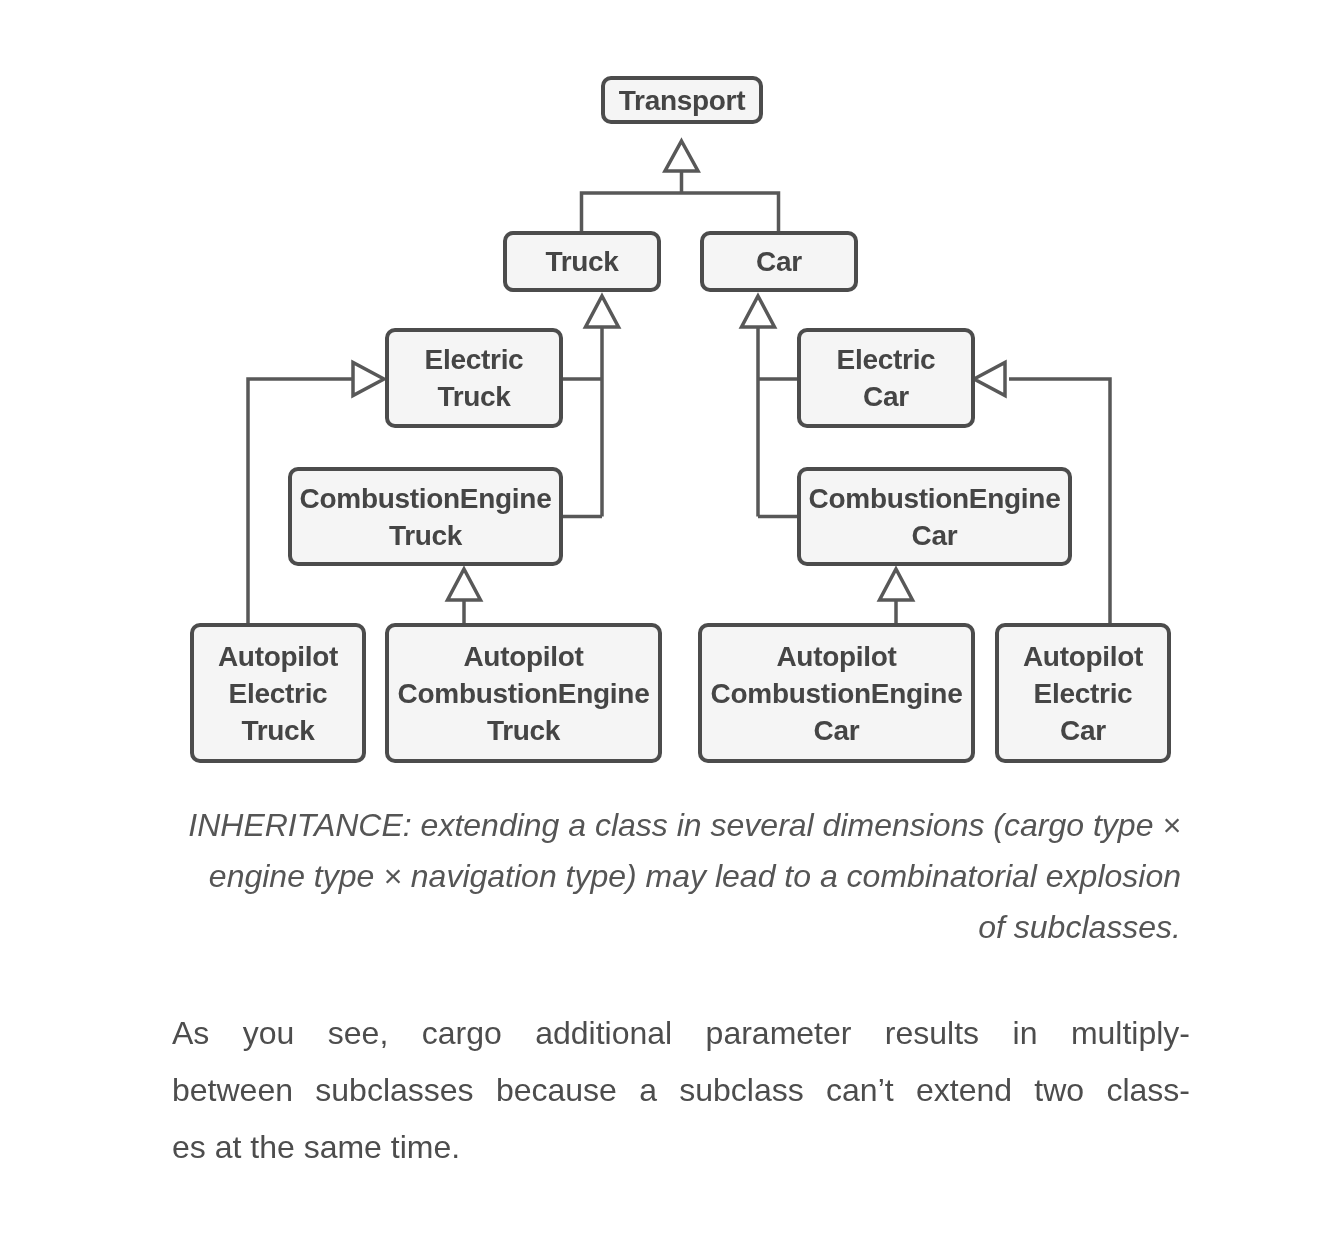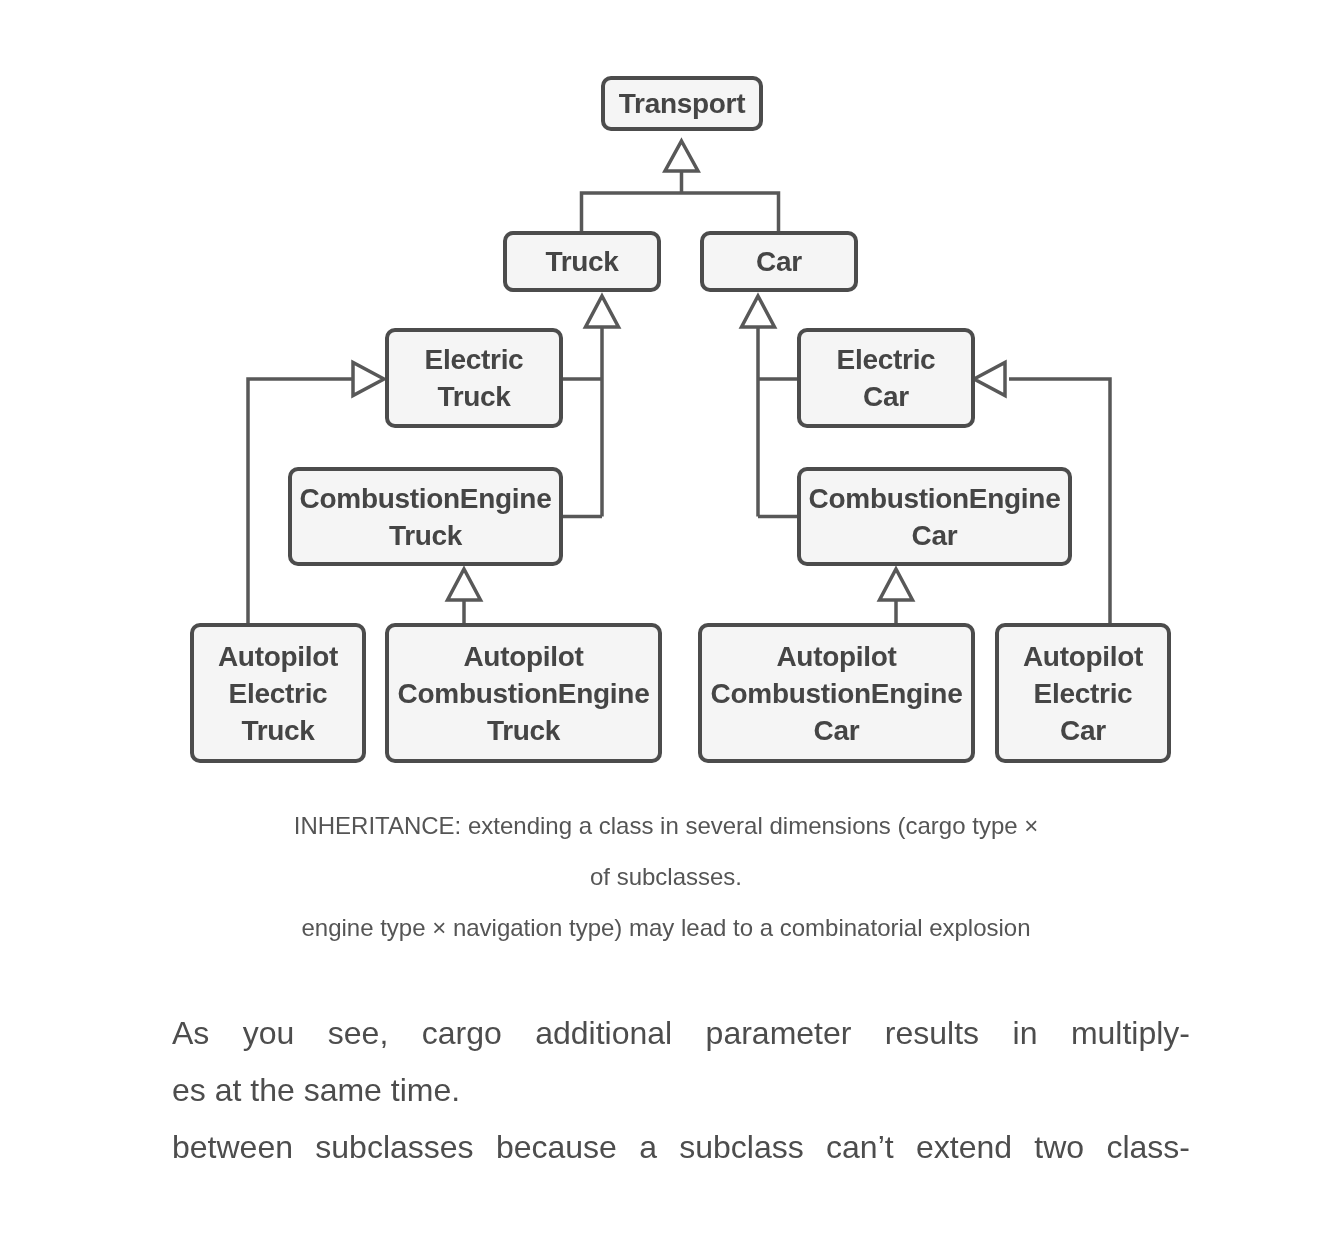--- a/index.html
+++ b/index.html
@@ -40,40 +40,41 @@
   .node-label {
     white-space: pre-line;
     text-align: center;
     font-weight: bold;
     font-size: 28px;
     line-height: 37px;
     letter-spacing: -0.3px;
     color: var(--node-text, #454545);
   }
   
-  .pos-transport               { left: 601px; top:  76px; width: 162px; height:  55px; }
+  .pos-transport               { left: 601px; top:  76px; width: 162px; height:  48px; }
   .pos-truck                   { left: 503px; top: 231px; width: 158px; height:  61px; }
   .pos-car                     { left: 700px; top: 231px; width: 158px; height:  61px; }
   .pos-electric-truck          { left: 385px; top: 328px; width: 178px; height: 100px; }
   .pos-electric-car            { left: 797px; top: 328px; width: 178px; height: 100px; }
   .pos-ce-truck                { left: 288px; top: 467px; width: 275px; height:  99px; }
   .pos-ce-car                  { left: 797px; top: 467px; width: 275px; height:  99px; }
   .pos-ap-electric-truck       { left: 190px; top: 623px; width: 176px; height: 140px; }
   .pos-ap-ce-truck             { left: 385px; top: 623px; width: 277px; height: 140px; }
   .pos-ap-ce-car               { left: 698px; top: 623px; width: 277px; height: 140px; }
   .pos-ap-electric-car         { left: 995px; top: 623px; width: 176px; height: 140px; }
 
   .caption {
     position: absolute;
     left: 151px; top: 800px;
     width: 1030px;
-    font-size: 24px;
+    font-style: italic;
+    font-size: 32px;
     line-height: 51px;
     color: var(--caption-text, #555555);
-    text-align: center;
+    text-align: right;
   }
   .body-text {
     position: absolute;
     left: 172px; top: 1005px;
     width: 1018px;
     font-size: 32px;
     line-height: 57px;
     color: var(--body-text, #4d4d4d);
   }
   .body-line {
@@ -155,23 +156,23 @@
 Car</span>
   </div>
   <div class="node pos-ap-electric-car">
     <span class="node-label">Autopilot
 Electric
 Car</span>
   </div>
 
   <div class="caption">
     <div class="caption-line">INHERITANCE: extending a class in several dimensions (cargo type ×</div>
+    <div class="caption-line">engine type × navigation type) may lead to a combinatorial explosion</div>
     <div class="caption-line">of subclasses.</div>
-    <div class="caption-line">engine type × navigation type) may lead to a combinatorial explosion</div>
   </div>
 
   <div class="body-text">
     <div class="body-line">As you see, cargo additional parameter results in multiply-</div>
+    <div class="body-line">between subclasses because a subclass can’t extend two class-</div>
     <div class="body-line last">es at the same time.</div>
-    <div class="body-line">between subclasses because a subclass can’t extend two class-</div>
   </div>
 
 </div>
 
 </body></html>

